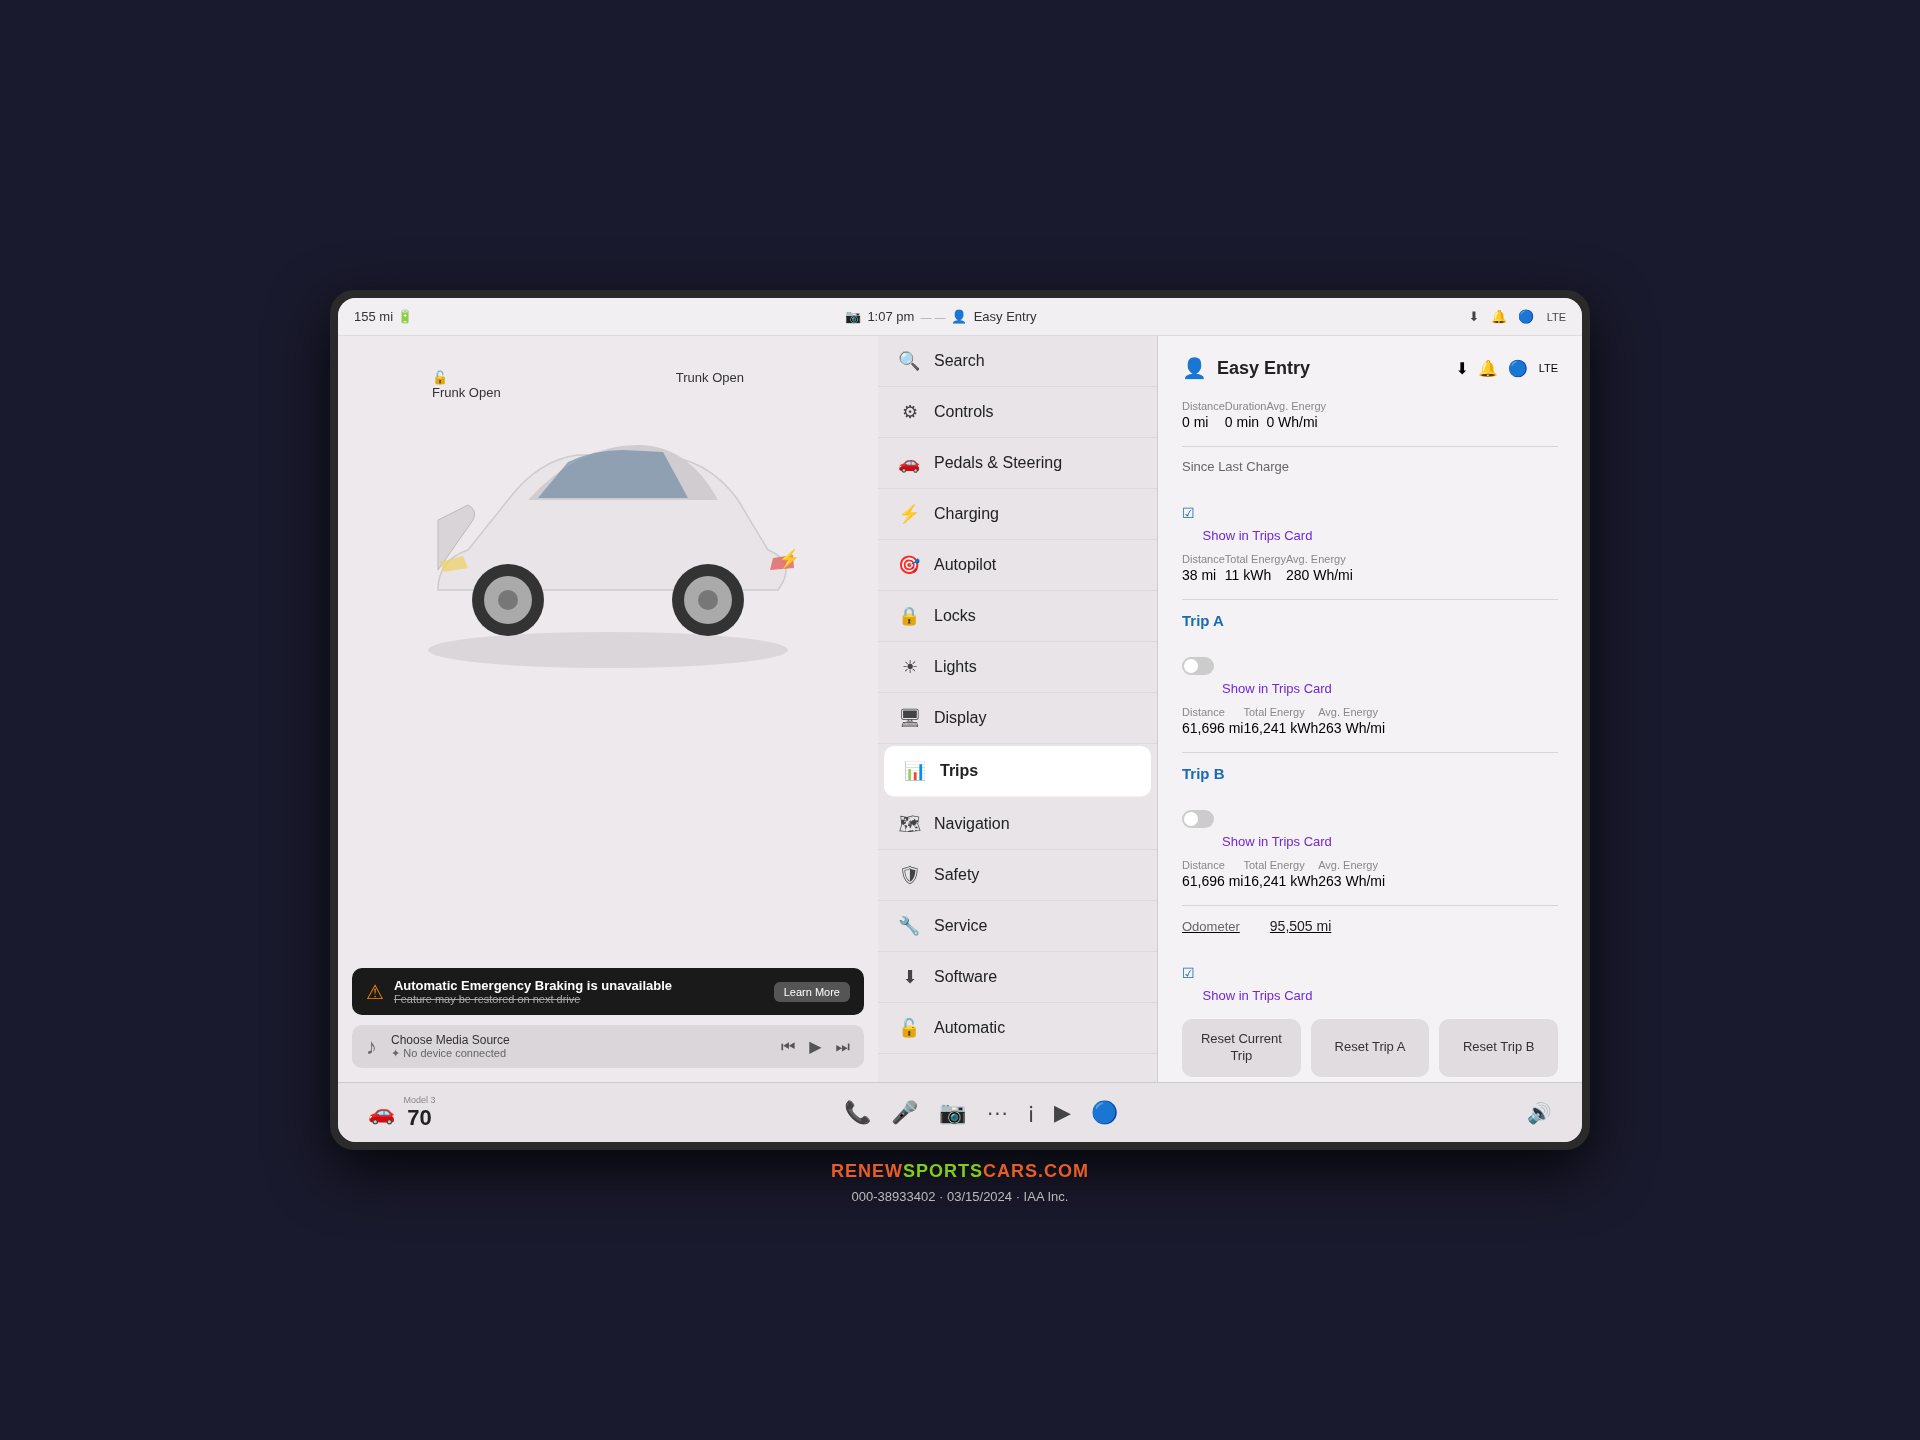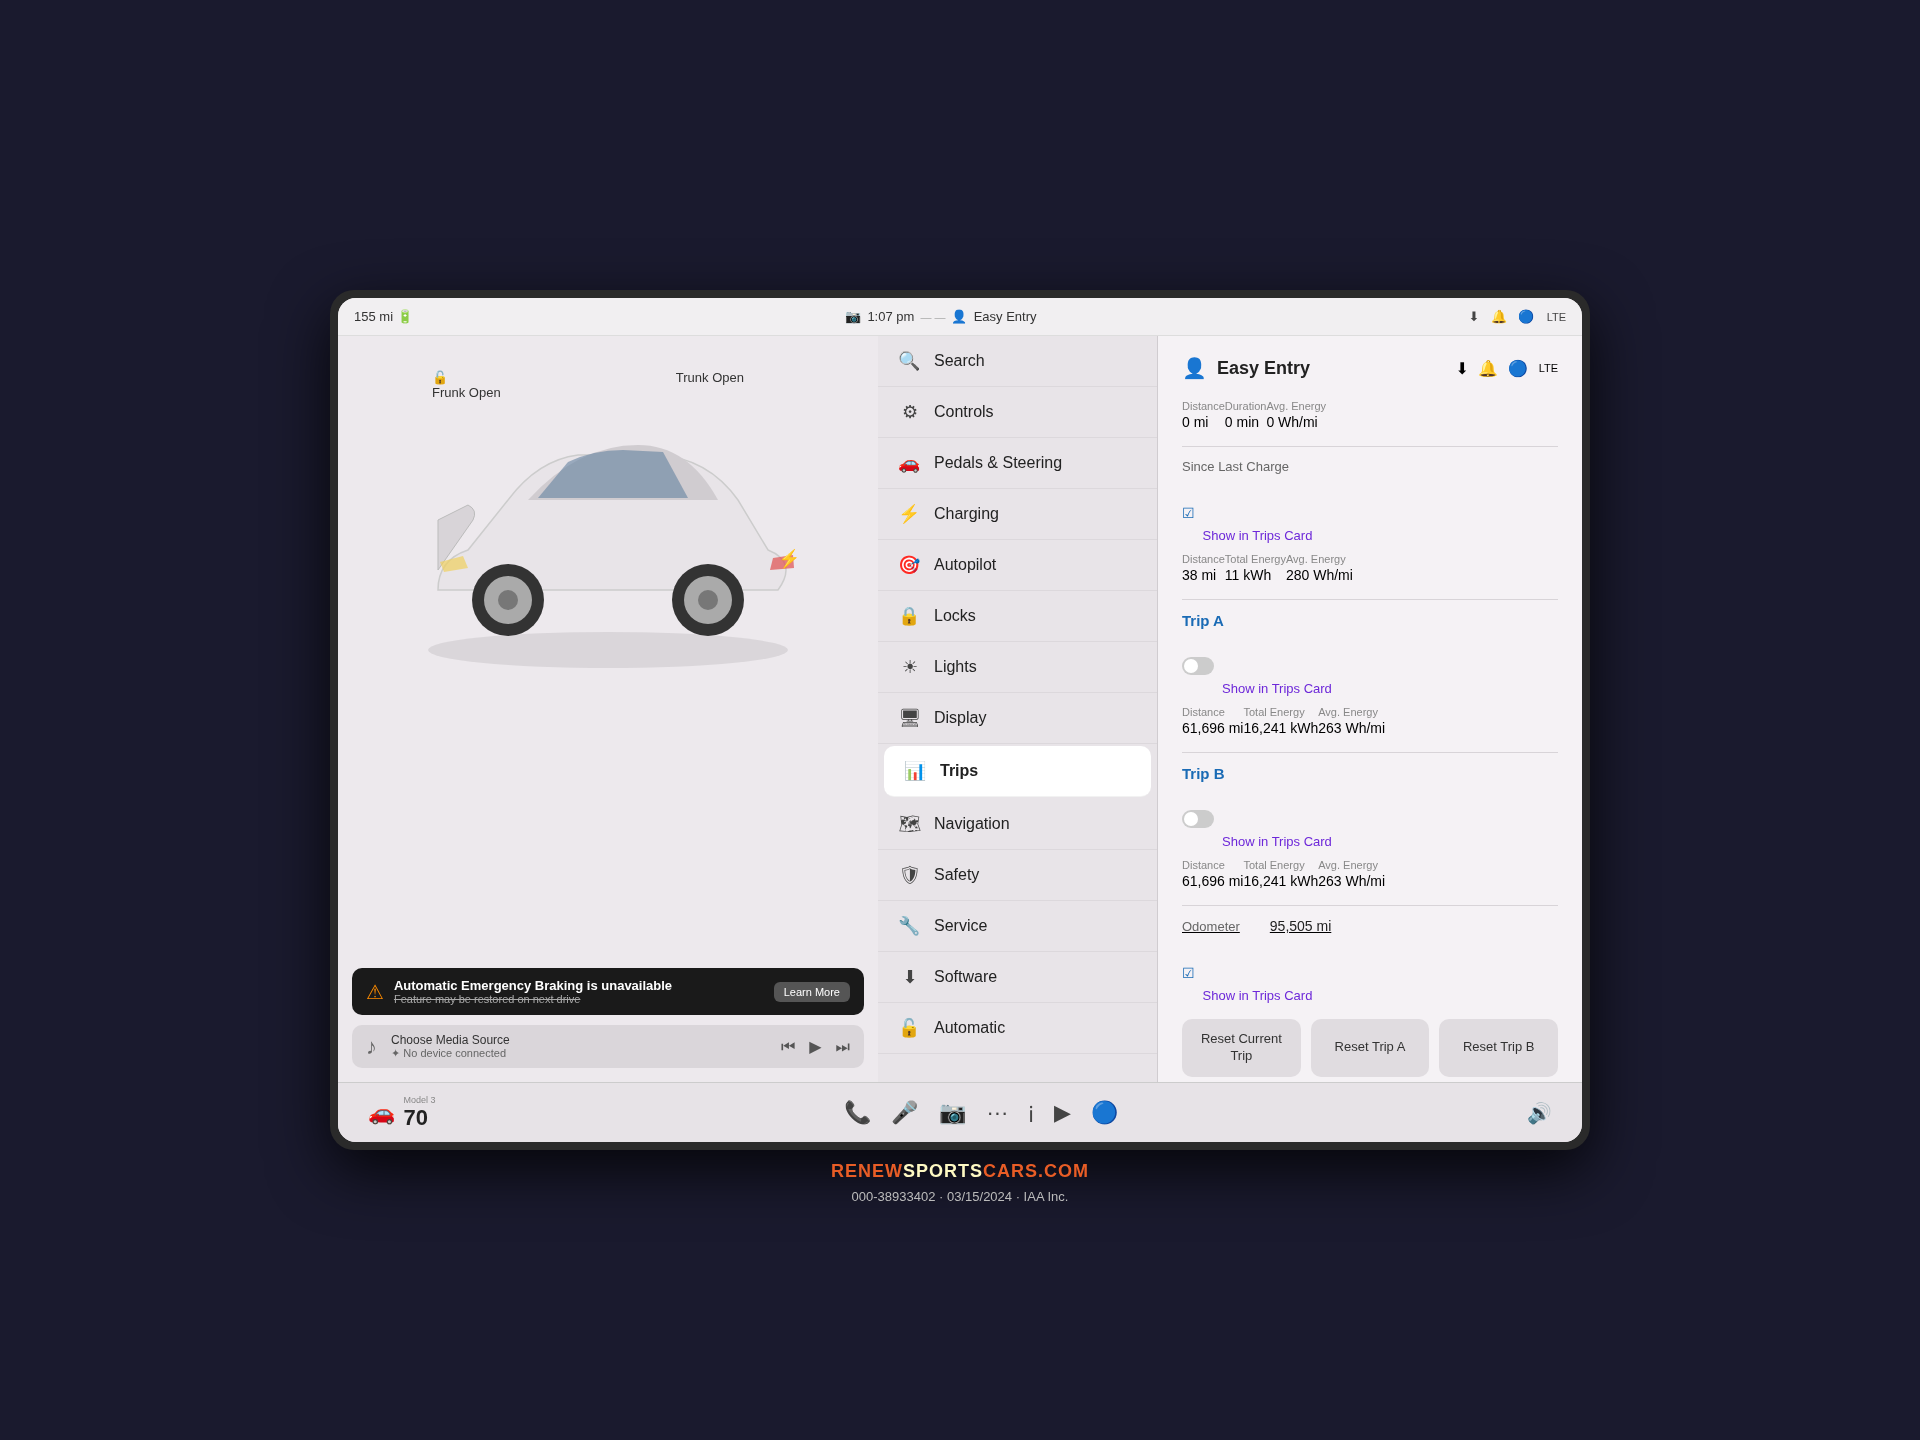--- a/index.html
+++ b/index.html
@@ -266,21 +266,21 @@
     }
     .taskbar-left {
       display: flex;
       align-items: center;
       gap: 8px;
     }
     .taskbar-car-icon { font-size: 22px; color: #444; }
     .taskbar-speed {
       display: flex;
       flex-direction: column;
-      align-items: flex-start;
+      align-items: center;
     }
     .speed-label { font-size: 9px; color: #888; }
     .speed-value { font-size: 22px; font-weight: 600; color: #222; }
     .taskbar-center {
       display: flex;
       align-items: center;
       gap: 20px;
     }
     .taskbar-icon { font-size: 22px; color: #444; cursor: pointer; }
     .taskbar-icon.active { color: #1a6bb5; }
@@ -624,16 +624,16 @@
         <span class="taskbar-icon">▶</span>
         <span class="taskbar-icon active">🔵</span>
       </div>
       <div class="taskbar-right">
         <span class="taskbar-volume">🔊</span>
       </div>
     </div>
   </div>
 
   <div class="watermark">
-    <span>RENEW</span><span style="color:#fef9c3">SPORTS</span><span>CARS.COM</span>
+    <span>RENEW</span><span style="color:#84cc16">SPORTS</span><span>CARS.COM</span>
   </div>
   <div class="watermark-sub">000-38933402 · 03/15/2024 · IAA Inc.</div>
 </div>
 
 </body></html>

